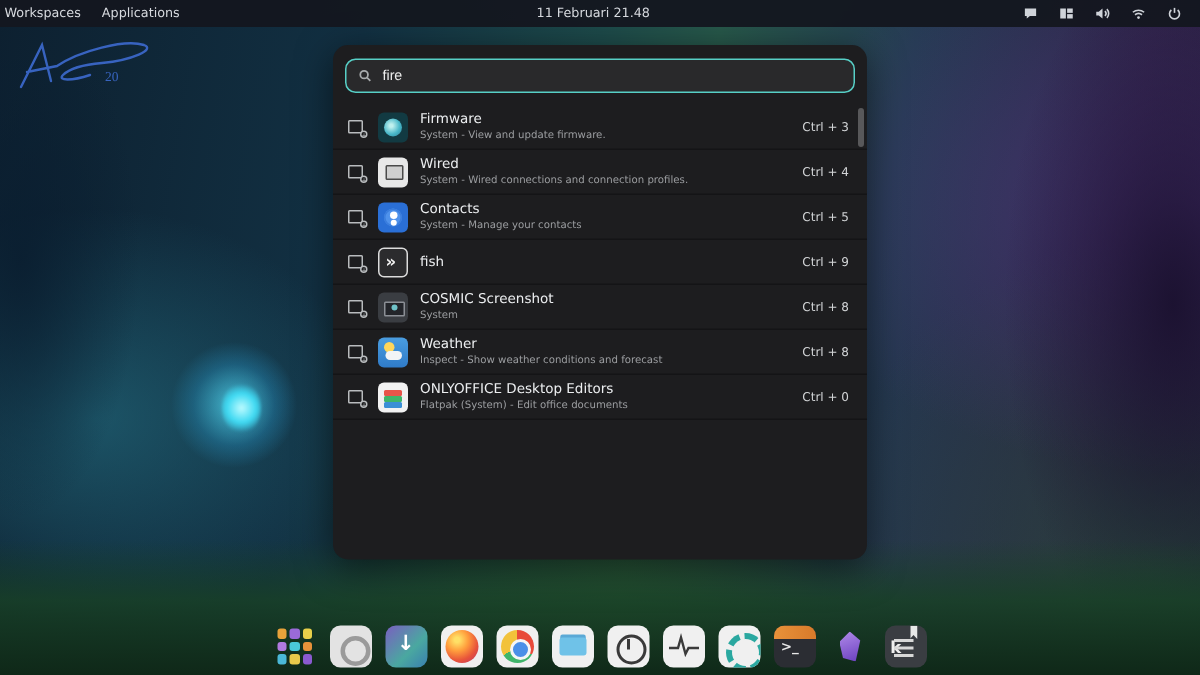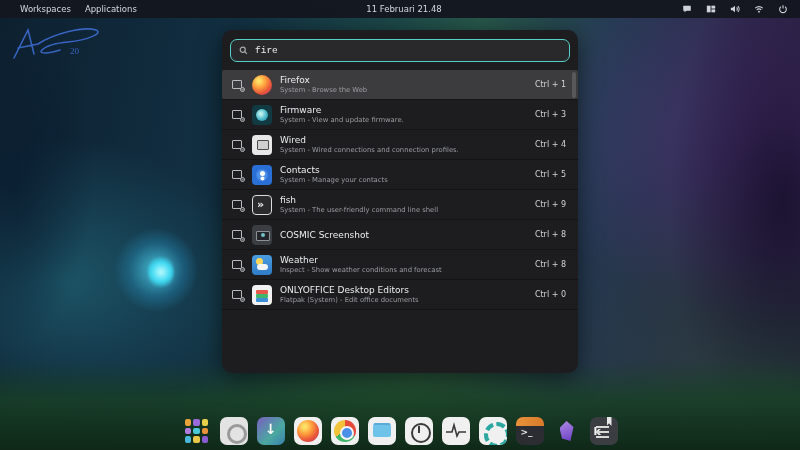--- a/index.html
+++ b/index.html
@@ -24,36 +24,36 @@
   .wp-tree-r { position:absolute; right:-60px; top:0; width:260px; height:450px;
     background:radial-gradient(150px 320px at 70% 45%, rgba(25,15,45,.9), rgba(0,0,0,0) 75%); }
   .wp-glow { position:absolute; left:148px; top:255px; width:26px; height:34px; border-radius:50%;
     background:radial-gradient(circle, #bdfbff 0%, #3fd9f2 45%, rgba(30,140,200,0) 75%); filter:blur(1px); }
   .signature { position:absolute; left:8px; top:20px; }
 
   
   .topbar { position:absolute; left:0; top:0; width:800px; height:18px;
     background:rgba(20,23,31,.96); display:flex; align-items:center; color:#d6d9de;
     font-size:8.5px; z-index:5; }
-  .topbar-left { display:flex; gap:14px; padding-left:20px; flex:1; }
+  .topbar-left { display:flex; gap:14px; padding-left:3px; flex:1; }
   .topbar-item { cursor:default; }
   .topbar-clock { flex:0 0 auto; text-align:center; }
   .topbar-right { flex:1; display:flex; justify-content:flex-end; align-items:center; gap:13px; padding-right:12px; }
   .tb-icon { width:11px; height:11px; display:inline-flex; align-items:center; justify-content:center; }
   .tb-icon svg { width:10px; height:10px; stroke:#cfd3d9; fill:none; stroke-width:1.3; }
 
   
   .launcher { position:absolute; left:222px; top:30px; width:356px; height:343px;
     background:#1d1d1f; border-radius:10px; z-index:4; box-shadow:0 6px 24px rgba(0,0,0,.55);
     display:flex; flex-direction:column; }
   .search-box { margin:9px 8px 2px 8px; height:23px; border:1.5px solid #57cfc6; border-radius:7px;
     background:#29292b; display:flex; align-items:center; padding:0 8px; gap:7px; }
   .search-box svg { width:9px; height:9px; stroke:#a8abad; fill:none; stroke-width:1.6; flex:0 0 auto; }
   .search-input { flex:1; background:transparent; border:none; outline:none; color:#ececec;
-    font-size:9.5px; font-family:Liberation Mono, monospace; caret-color:#e8e8e8; padding:0; }
+    font-size:9.5px; font-family:Liberation Sans, sans-serif; caret-color:#e8e8e8; padding:0; }
   .results { flex:1; margin-top:6px; position:relative; }
   .row { height:30px; display:flex; align-items:center; padding:0 12px 0 10px; gap:8px;
     border-bottom:1px solid #141416; cursor:default; }
   .row:last-child { border-bottom:none; }
   .row.active { background:#3c3c3e; border-radius:2px; }
   .launch-glyph { width:12px; height:12px; flex:0 0 auto; position:relative; }
   .launch-glyph .box { position:absolute; left:0; top:1px; width:10px; height:9px; border:1px solid #b9bcbe; border-radius:1px; }
   .launch-glyph .plus { position:absolute; right:-1px; bottom:-1px; width:5px; height:5px; border-radius:50%;
     background:#1d1d1f; border:1px solid #b9bcbe; font-size:4px; color:#b9bcbe; line-height:3px; text-align:center; }
   .row.active .launch-glyph .plus { background:#3c3c3e; }
@@ -182,32 +182,20 @@
 <div class="launcher">
   <div class="search-box">
     <svg viewBox="0 0 12 12">
         <circle cx="5" cy="5" r="3.4"></circle>
         <path d="M7.6 7.6 L10.5 10.5"></path>
       </svg>
     <input class="search-input" type="text" value="fire" style="">
   </div>
   <div class="results">
 
-    <div class="row active">
-      <span class="launch-glyph">
-          <span class="box"></span>
-          <span class="plus">+</span>
-        </span>
-      <span class="app-ic ic-firefox"></span>
-      <span class="row-text">
-          <span class="row-title">Firefox</span>
-        <span class="row-sub">System - Browse the Web</span>
-        </span>
-      <span class="row-shortcut">Ctrl + 1</span>
-    </div>
 
 
     <div class="row">
       <span class="launch-glyph">
           <span class="box"></span>
           <span class="plus">+</span>
         </span>
       <span class="app-ic ic-firmware"></span>
       <span class="row-text">
           <span class="row-title">Firmware</span>
@@ -243,34 +231,34 @@
     </div>
 
     <div class="row">
       <span class="launch-glyph">
           <span class="box"></span>
           <span class="plus">+</span>
         </span>
       <span class="app-ic ic-fish"></span>
       <span class="row-text">
           <span class="row-title">fish</span>
-        <span class="row-sub">System - The user-friendly command line shell</span>
         </span>
       <span class="row-shortcut">Ctrl + 9</span>
     </div>
 
 
     <div class="row">
       <span class="launch-glyph">
           <span class="box"></span>
           <span class="plus">+</span>
         </span>
       <span class="app-ic ic-screenshot"></span>
       <span class="row-text">
           <span class="row-title">COSMIC Screenshot</span>
+        <span class="row-sub">System</span>
         </span>
       <span class="row-shortcut">Ctrl + 8</span>
     </div>
 
     <div class="row">
       <span class="launch-glyph">
           <span class="box"></span>
           <span class="plus">+</span>
         </span>
       <span class="app-ic ic-weather"></span>

